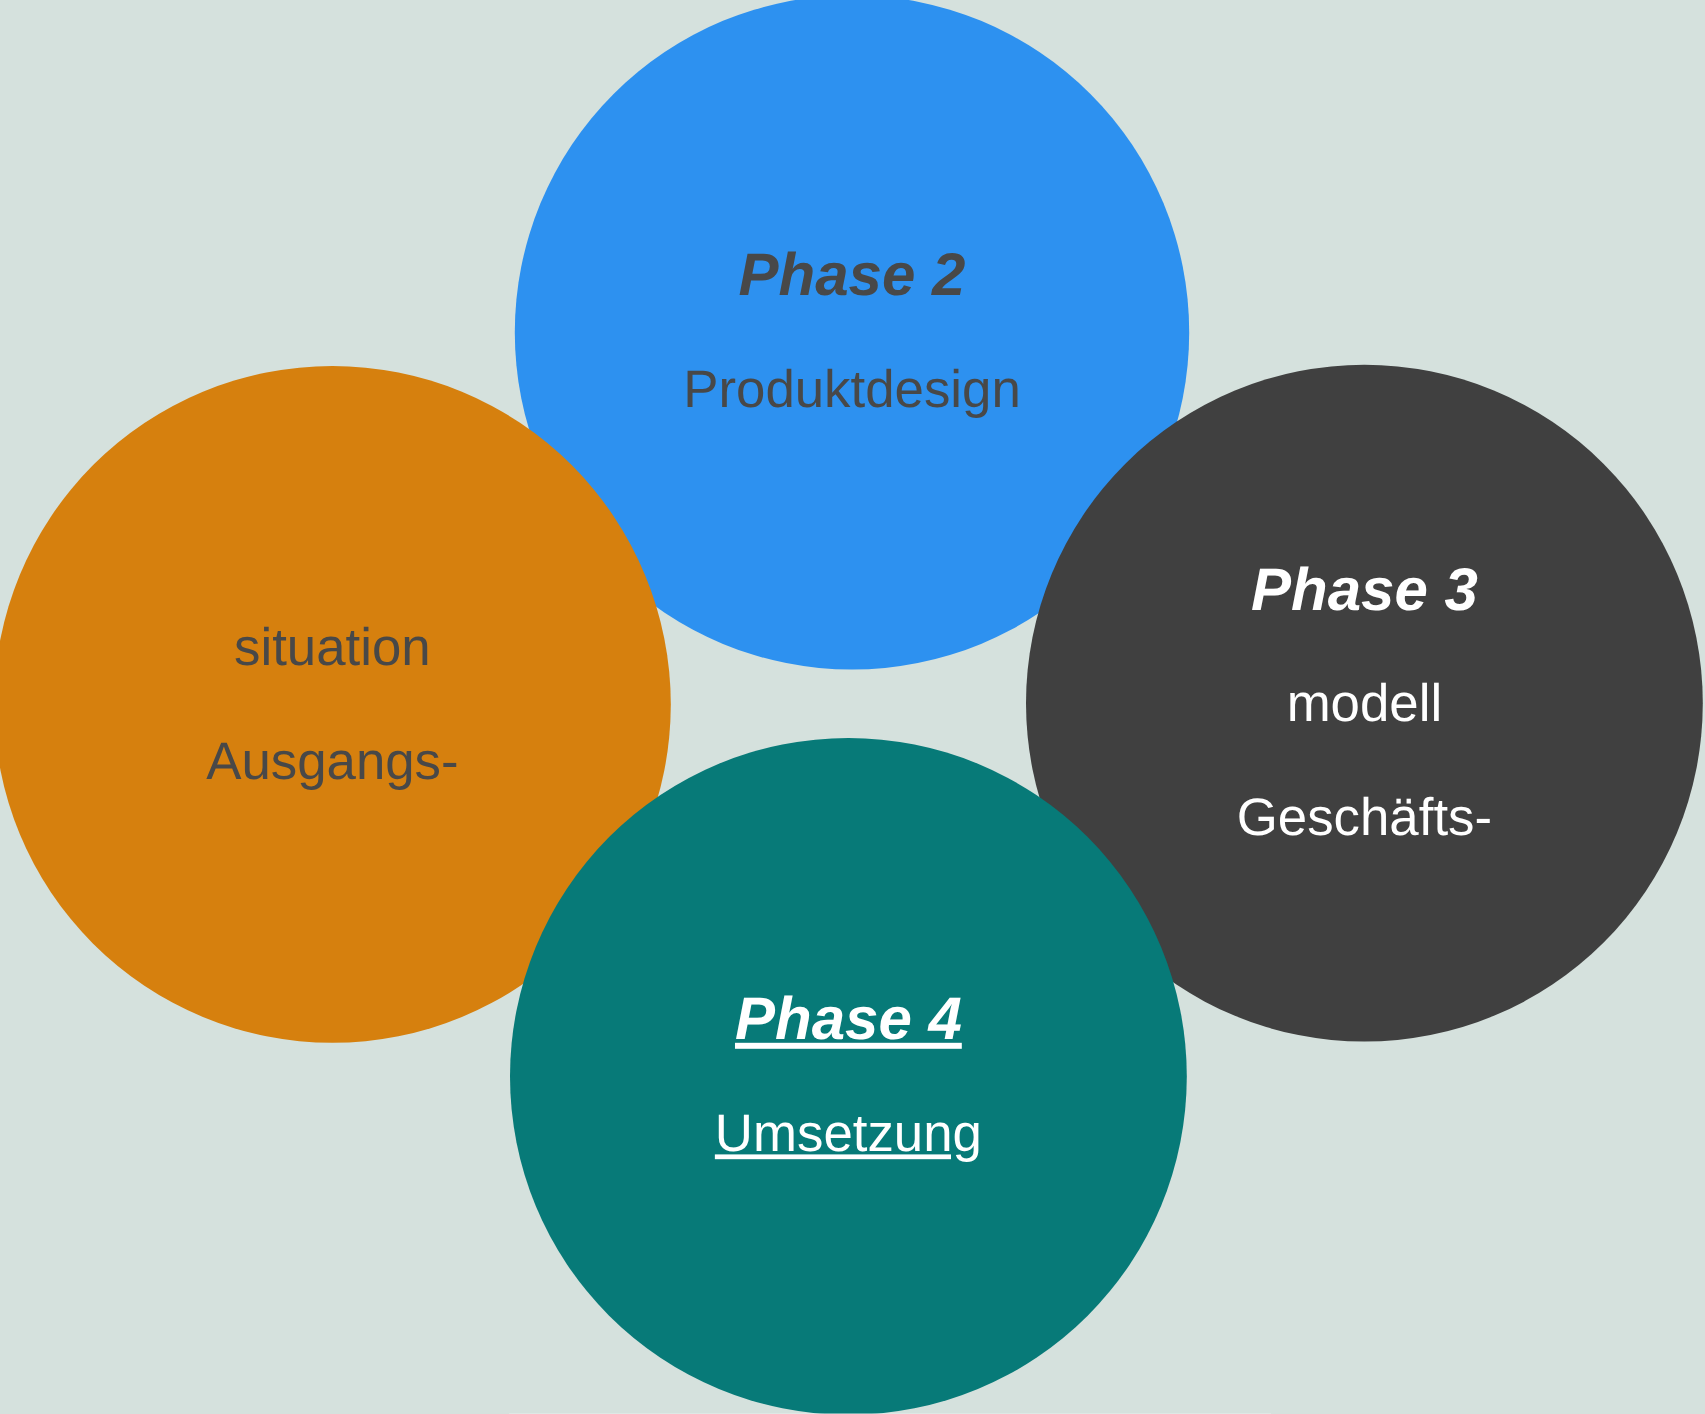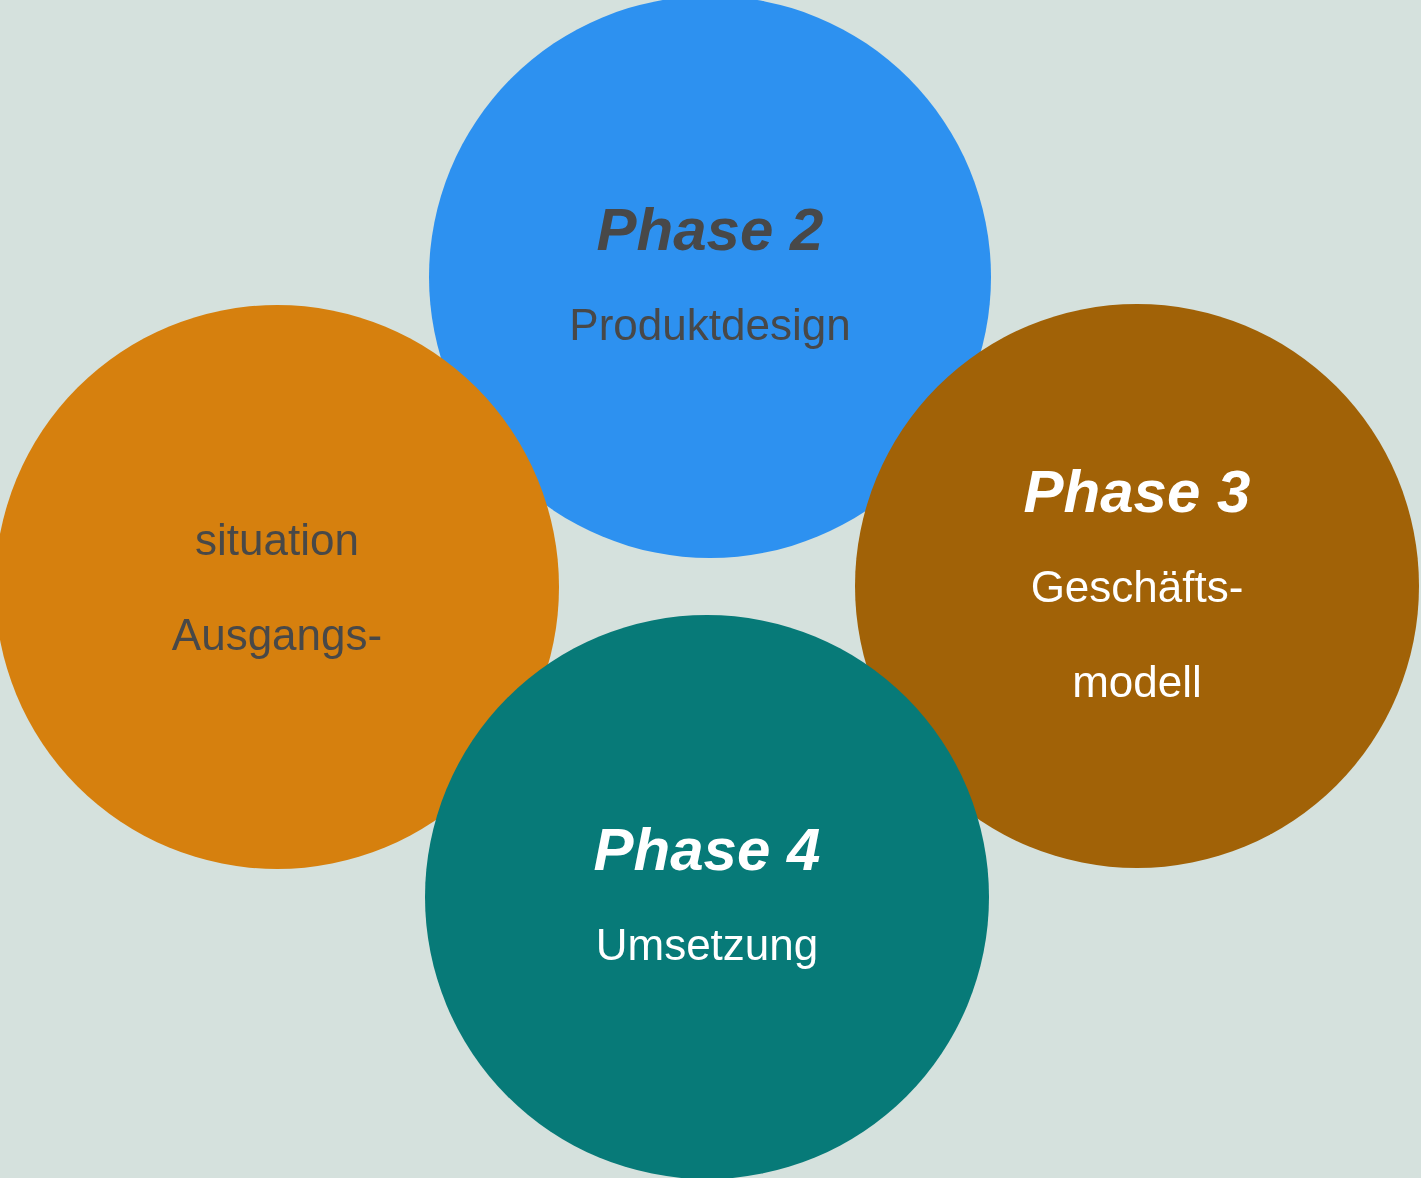--- a/index.html
+++ b/index.html
@@ -20,21 +20,21 @@
     border-radius: 50%;
     display: flex;
     flex-direction: column;
     align-items: center;
     justify-content: center;
     text-align: center;
   }
   .circle .title {
     font-weight: bold;
     font-style: italic;
-    font-size: 60px;
+    font-size: 50px;
     line-height: 95px;
     white-space: nowrap;
   }
   .circle .label {
     font-weight: normal;
     font-size: 44px;
     line-height: 95px;
     white-space: nowrap;
   }
   
@@ -61,41 +61,42 @@
     height: 564px;
     z-index: 2;
   }
   
   .circle-phase4 {
     left: 425px;
     top: 615px;
     width: 564px;
     height: 564px;
     z-index: 3;
+    text-decoration: underline;
   }
 </style>
 </head>
 <body>
 
 <div class="canvas" style="background-color: rgb(213, 225, 221);">
 
   <div class="circle circle-phase1" style="background-color: rgb(214, 128, 14); color: rgb(72, 72, 72);">
     <div class="label">situation</div>
     <div class="label">Ausgangs-</div>
   </div>
 
   <div class="circle circle-phase2" style="background-color: rgb(45, 145, 240); color: rgb(72, 72, 72);">
     <div class="title">Phase 2</div>
     <div class="label">Produktdesign</div>
   </div>
 
-  <div class="circle circle-phase3" style="background-color: #a16207; color: rgb(255, 255, 255);">
+  <div class="circle circle-phase3" style="background-color: #404040; color: rgb(255, 255, 255);">
     <div class="title">Phase 3</div>
+    <div class="label">modell</div>
     <div class="label">Geschäfts-</div>
-    <div class="label">modell</div>
   </div>
 
   <div class="circle circle-phase4" style="background-color: rgb(7, 122, 120); color: rgb(255, 255, 255);">
     <div class="title">Phase 4</div>
     <div class="label">Umsetzung</div>
   </div>
 
 </div>
 
 </body></html>

